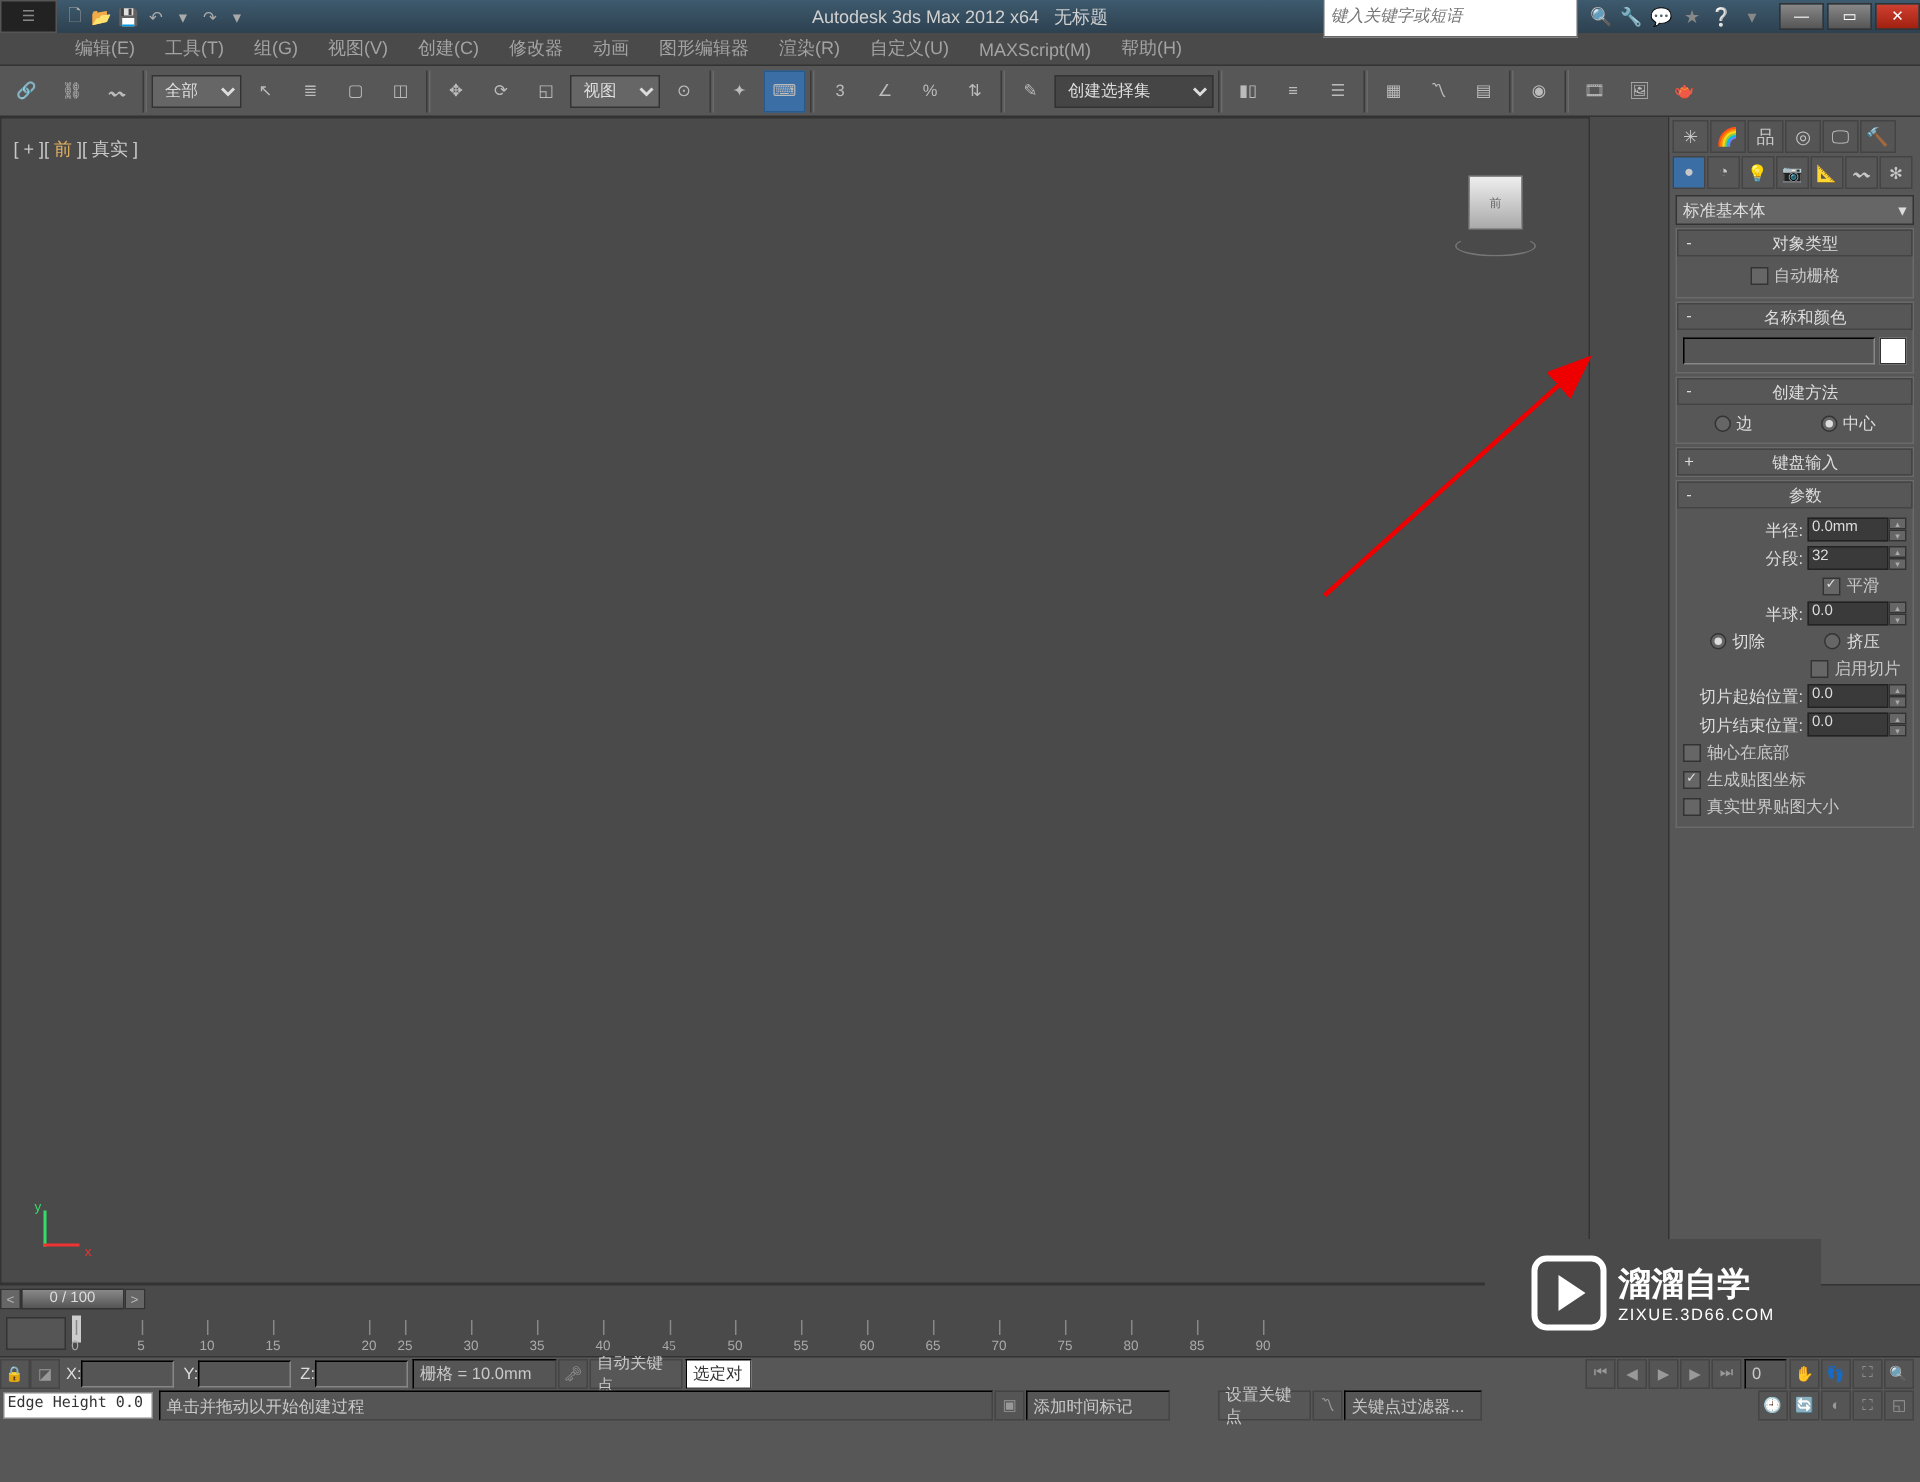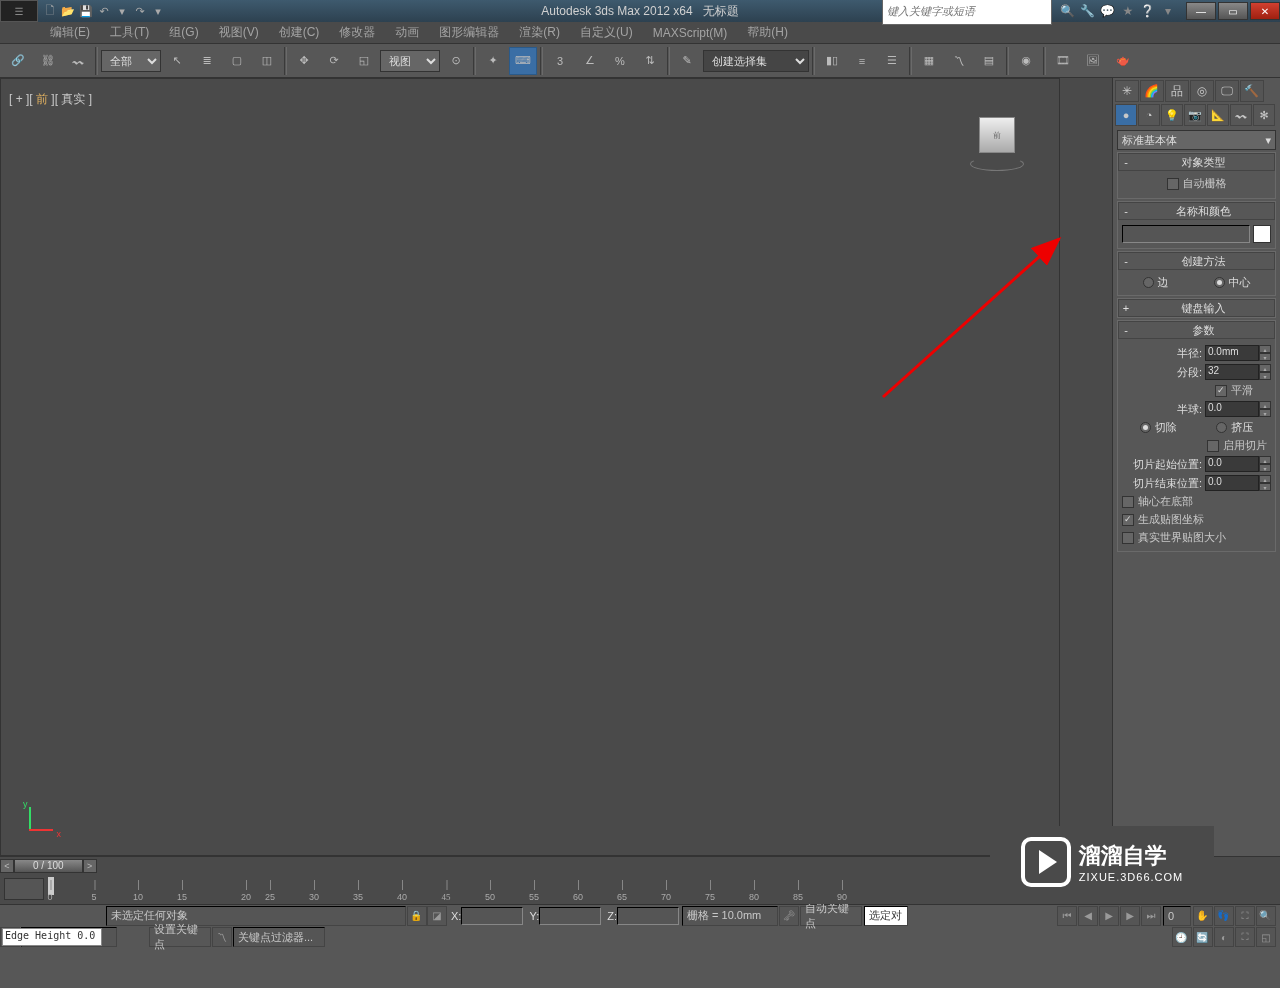--- a/index.html
+++ b/index.html
@@ -423,21 +423,20 @@
         <div class="tick" style="left: 572px;">65</div>
         <div class="tick" style="left: 616px;">70</div>
         <div class="tick" style="left: 660px;">75</div>
         <div class="tick" style="left: 704px;">80</div>
         <div class="tick" style="left: 748px;">85</div>
         <div class="tick" style="left: 792px;">90</div>
       </div>
   </div>
   <div class="edge-height">Edge Height 0.0</div>
   <div class="status-row">
-    <div class="status-cell" style="width:300px; margin-left:106px;">未选定任何对象</div>
     <div class="mini-btn">🔒</div>
     <div class="mini-btn">◪</div>
     <span class="coord-label">X:</span>
       <div class="coord-input"></div>
     <span class="coord-label">Y:</span>
       <div class="coord-input"></div>
     <span class="coord-label">Z:</span>
       <div class="coord-input"></div>
     <div class="status-cell" style="width:96px;">栅格 = 10.0mm</div>
     <div class="mini-btn">🗝</div>
@@ -450,20 +449,21 @@
       <div class="mini-btn">▶</div>
       <div class="mini-btn">⏭</div>
       <div class="status-cell" style="width:28px;">0</div>
       <div class="mini-btn">✋</div>
       <div class="mini-btn">👣</div>
       <div class="mini-btn">⛶</div>
       <div class="mini-btn">🔍</div>
     </div>
   </div>
   <div class="status-row2">
+    <div class="status-cell" style="width:556px; margin-left:106px;">单击并拖动以开始创建过程</div>
     <div class="mini-btn">▣</div>
     <div class="status-cell" style="width:96px;">添加时间标记</div>
     <div style="width:30px;"></div>
     <div class="status-cell" style="width:62px; background:#575757; border:1px solid #444;">设置关键点</div>
     <div class="mini-btn">〽</div>
     <div class="status-cell" style="width:92px;">关键点过滤器...</div>
     <div class="nav-btns">
       <div class="mini-btn">🕘</div>
       <div class="mini-btn">🔄</div>
       <div class="mini-btn">◐</div>

